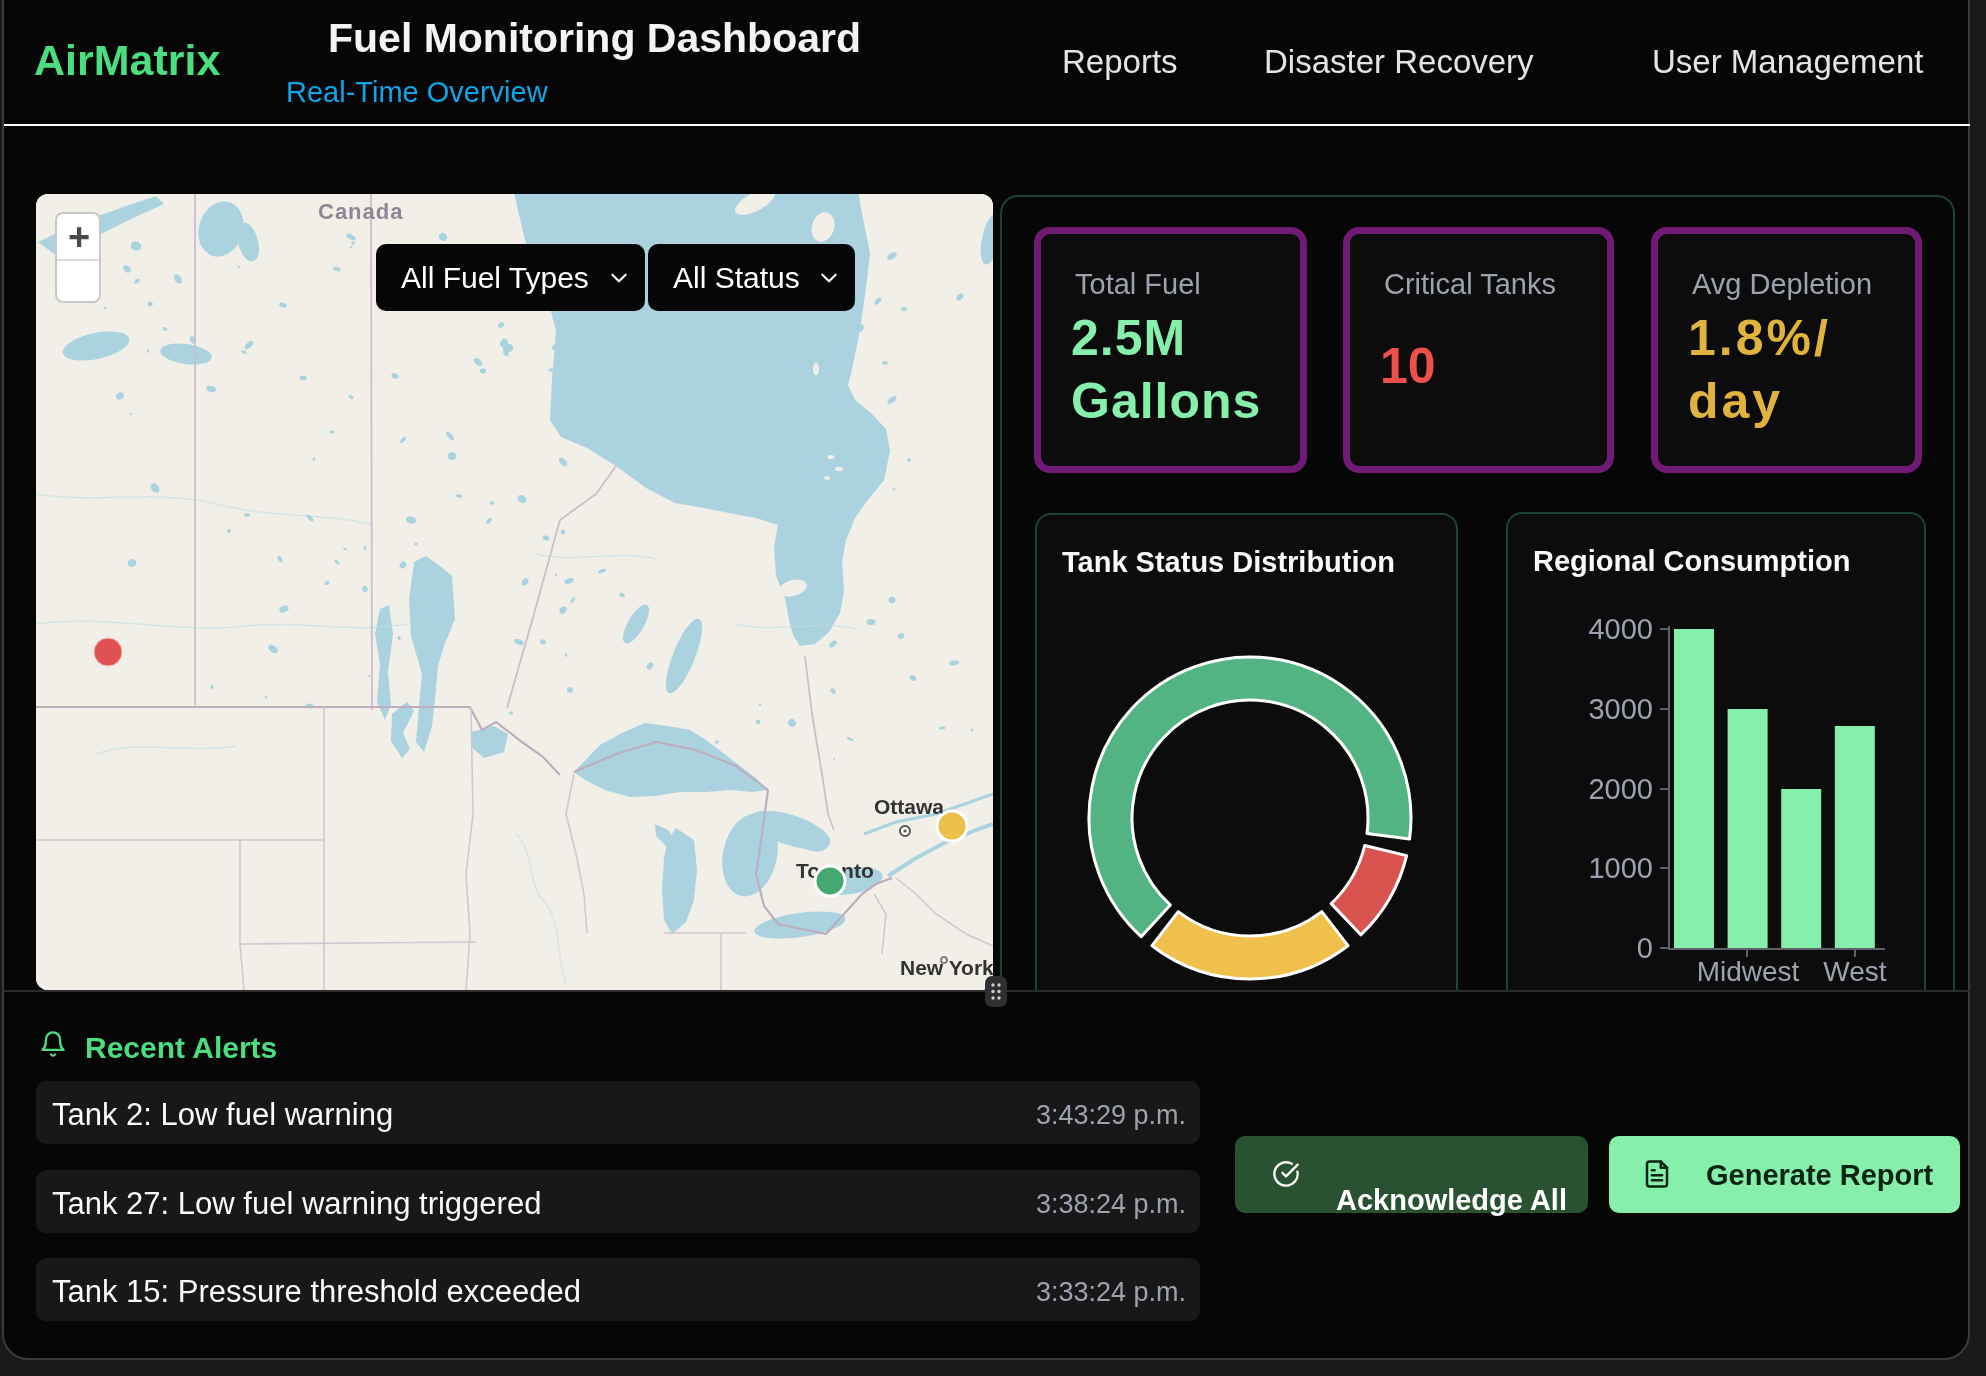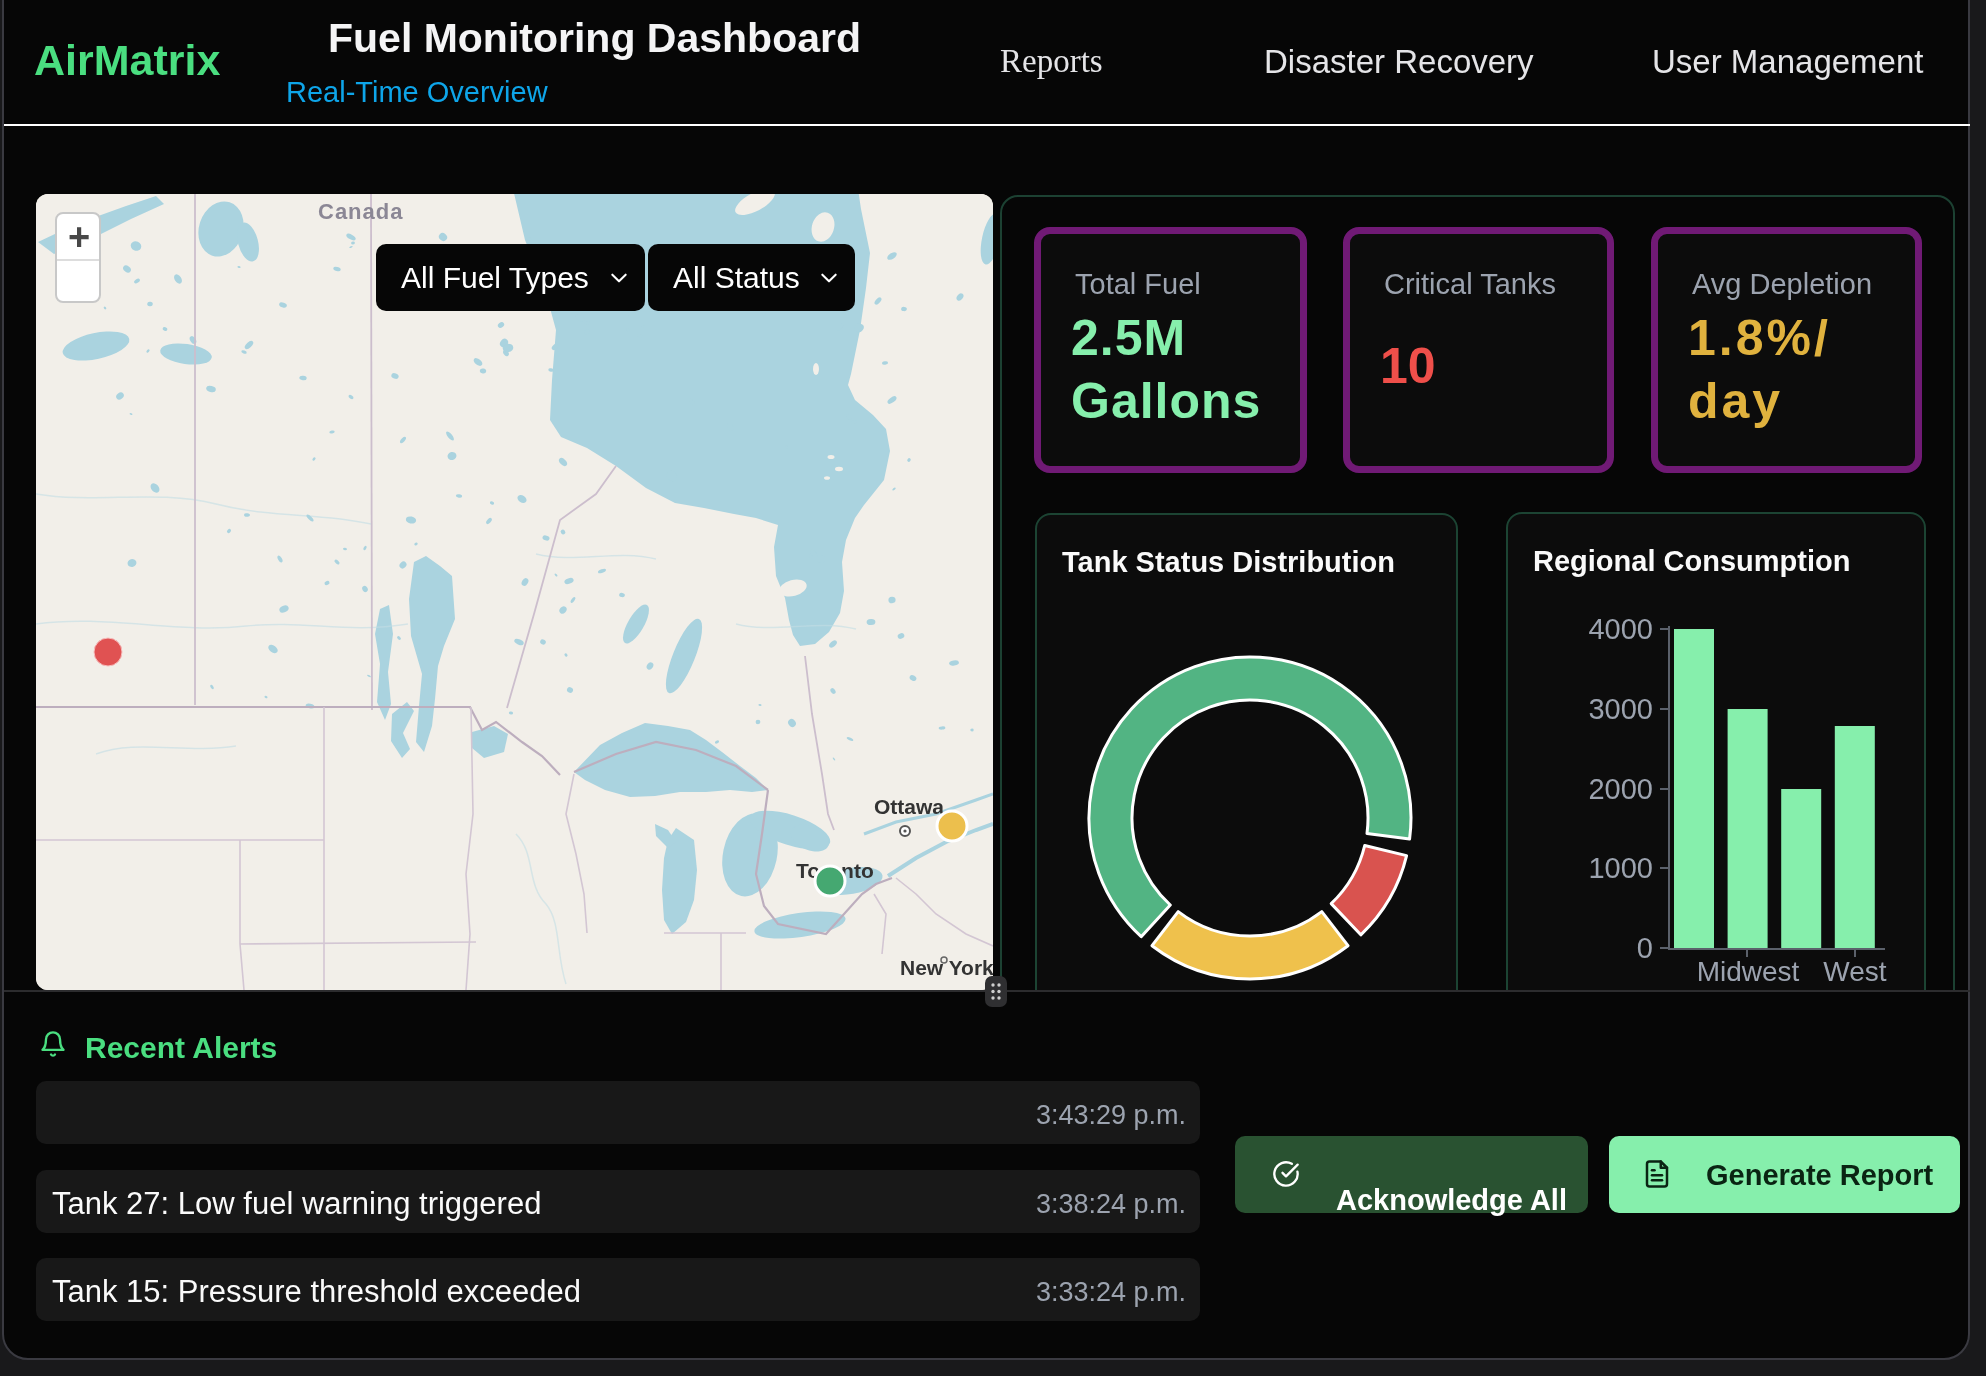--- a/index.html
+++ b/index.html
@@ -37,21 +37,21 @@
   .arow .time { position:absolute; right:14px; top:19px; font-size:27px; color:#9ca3af; }
   .btn { position:absolute; top:1136px; height:77px; border-radius:10px; font-weight:bold; font-size:29px; }
 </style>
 </head>
 <body>
 <div class="frame"></div>
 <div class="header">
   <div class="logo">AirMatrix</div>
   <div class="title">Fuel Monitoring Dashboard</div>
   <div class="subtitle">Real-Time Overview</div>
-  <div class="nav" style="left:996px;font-family:Liberation Serif, serif;">Reports</div>
+  <div class="nav" style="left:1058px;">Reports</div>
   <div class="nav" style="left:1260px;">Disaster Recovery</div>
   <div class="nav" style="left:1648px;">User Management</div>
 </div>
 
 <div class="mapcard">
 <svg width="957" height="796" viewBox="0 0 957 796">
   <rect x="0" y="0" width="957" height="796" fill="#f2efe9"></rect>
 
   <path fill="#aad3df" d="M477,-5 L489,46 L509,96 L520,136 L516,186 L514,226 L525,243 L551,254 L580,272 L610,294 L639,309 L668,314 L698,320 L720,324 L742,331 L738,353 L740,382 L749,404 L753,426 L757,441 L764,452 L779,450 L793,438 L804,419 L808,397 L806,368 L810,346 L819,324 L828,311 L848,286 L854,257 L850,235 L837,221 L819,206 L812,191 L815,180 L824,136 L830,94 L834,59 L825,15 L822,-5 Z"></path>
 
@@ -368,20 +368,21 @@
         <circle cx="14" cy="22" r="1.7"></circle>
   </g>
     </svg>
 </div>
 <svg class="abs" style="left:39px; top:1029px;" width="28" height="30" viewBox="0 0 24 24" fill="none" stroke="#4ade80" stroke-width="2" stroke-linecap="round" stroke-linejoin="round">
   <path d="M6 8a6 6 0 0 1 12 0c0 7 3 9 3 9H3s3-2 3-9"></path>
   <path d="M10.3 21a1.94 1.94 0 0 0 3.4 0"></path>
 </svg>
 <div class="alerthead">Recent Alerts</div>
 <div class="arow" style="top:1081px;">
+    <span class="msg">Tank 2: Low fuel warning</span>
     <span class="time">3:43:29 p.m.</span>
   </div>
 <div class="arow" style="top:1170px;">
     <span class="msg">Tank 27: Low fuel warning triggered</span>
     <span class="time">3:38:24 p.m.</span>
   </div>
 <div class="arow" style="top:1258px;">
     <span class="msg">Tank 15: Pressure threshold exceeded</span>
     <span class="time">3:33:24 p.m.</span>
   </div>

